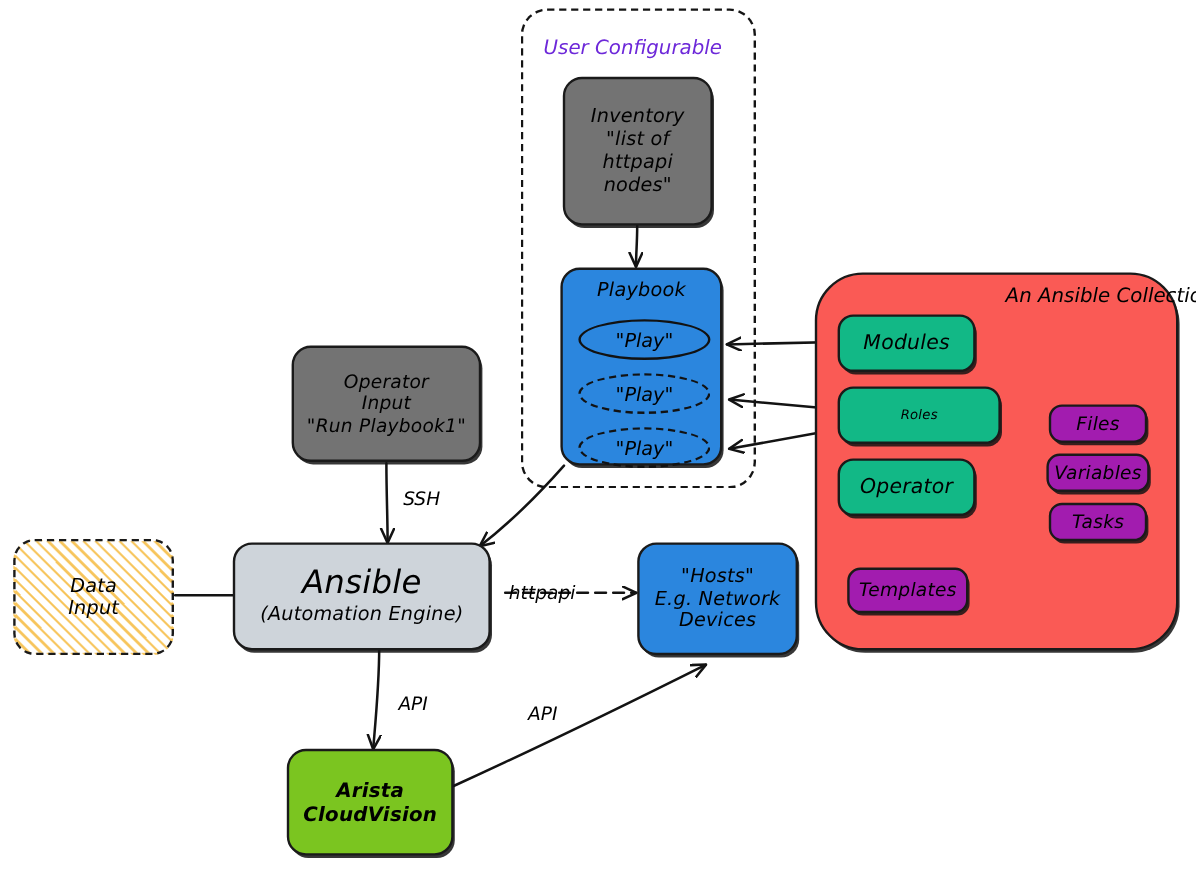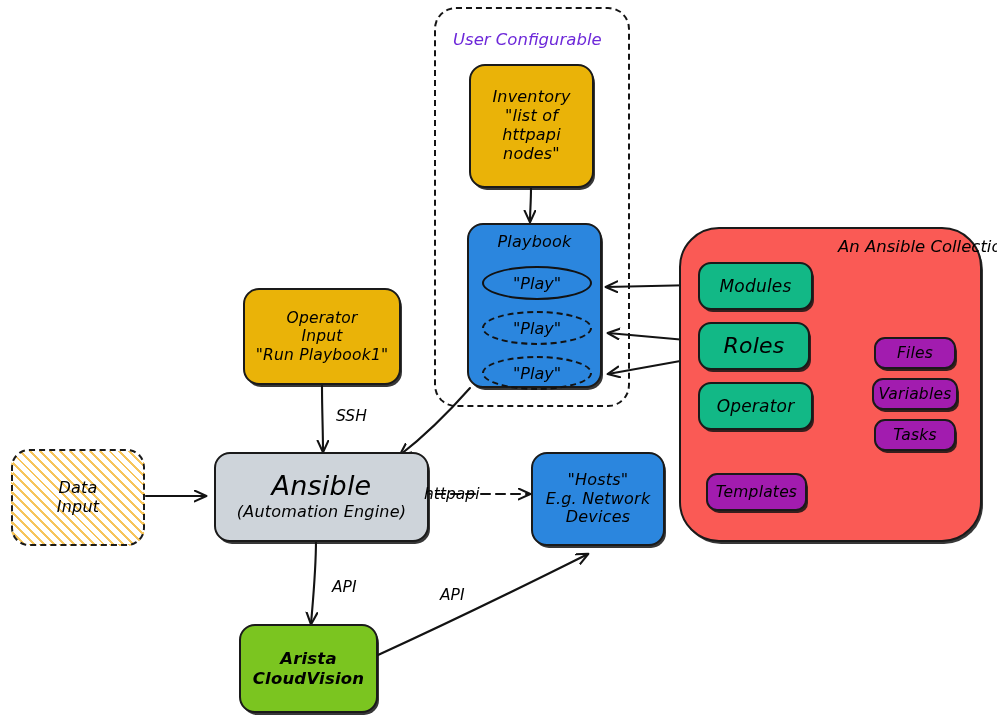--- a/index.html
+++ b/index.html
@@ -35,21 +35,21 @@
     color: #000000;
     border: 2.4px solid #1a1a1a;
     border-radius: 16px;
     font-family: "DejaVu Sans", sans-serif;
     line-height: 1.18;
     letter-spacing: 0.2px;
     z-index: 5;
     box-shadow: 2px 3px 0px -1px rgba(20,20,20,0.85);
   }
   .node .ln { display: block; white-space: nowrap; }
-  .teal   { background: #eab308; }
+  .teal   { background: #737373; }
   .blue   { background: #2B86DE; }
   .green  { background: #12B886; }
   .red    { background: #FA5A55; }
   .orange { background: #a21caf; }
   .lime   { background: #7BC520; }
   .gray   { background: #CED4DA; }
   .hatch {
     background-color: #ffffff;
     background-image: repeating-linear-gradient(
       45deg,
@@ -181,21 +181,21 @@
     <span class="ln">Operator</span>
     <span class="ln">Input</span>
     <span class="ln">"Run Playbook1"</span>
   </div>
 
   <div class="node hatch hand" style="left:11px; top:449px; width:134px; height:97px; font-size:16px;">
     <span class="ln">Data</span>
     <span class="ln">Input</span>
   </div>
 
-  <div class="node gray hand" style="left:214px; top:452px; width:215px; height:90px;text-align:right;">
+  <div class="node gray hand" style="left:194px; top:452px; width:215px; height:90px;text-align:right;">
     <span class="ln" style="font-size:27px; line-height:1.05;">Ansible</span>
     <span class="ln" style="font-size:16px; margin-top:2px;">(Automation Engine)</span>
   </div>
 
   <div class="node blue hand" style="left:531px; top:452px; width:134px; height:94px; font-size:16px;">
     <span class="ln">"Hosts"</span>
     <span class="ln">E.g. Network</span>
     <span class="ln">Devices</span>
   </div>
 
@@ -207,21 +207,21 @@
   <div class="node red" style="left:679px; top:227px; width:303px; height:315px; border-radius:40px; justify-content:flex-start;"></div>
   <div class="collection-title hand" style="left:838px; top:237px; width:148px; font-size:16.5px;">
     <span class="ln">An Ansible</span>
     <span class="ln">Collection</span>
     
   </div>
 
   <div class="node green hand" style="left:698px; top:262px; width:115px; height:48px; font-size:17px; border-radius:13px;">
     <span class="ln">Modules</span>
   </div>
-  <div class="node green hand" style="left:698px; top:322px; width:112px; height:48px; font-size:22px; border-radius:13px;">
+  <div class="node green hand" style="left:698px; top:322px; width:136px; height:48px; font-size:11px; border-radius:13px;">
     <span class="ln">Roles</span>
   </div>
   <div class="node green hand" style="left:698px; top:382px; width:115px; height:48px; font-size:17px; border-radius:13px;">
     <span class="ln">Operator</span>
   </div>
 
   <div class="node orange hand" style="left:874px; top:337px; width:82px; height:32px; font-size:15.5px; border-radius:11px;">
     <span class="ln">Files</span>
   </div>
   <div class="node orange hand" style="left:872px; top:378px; width:86px; height:32px; font-size:15.5px; border-radius:11px;">

